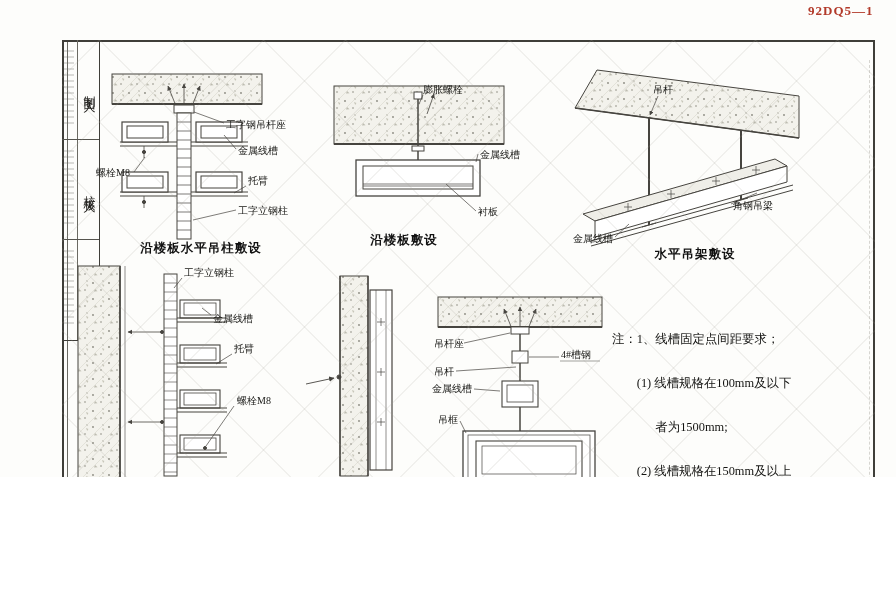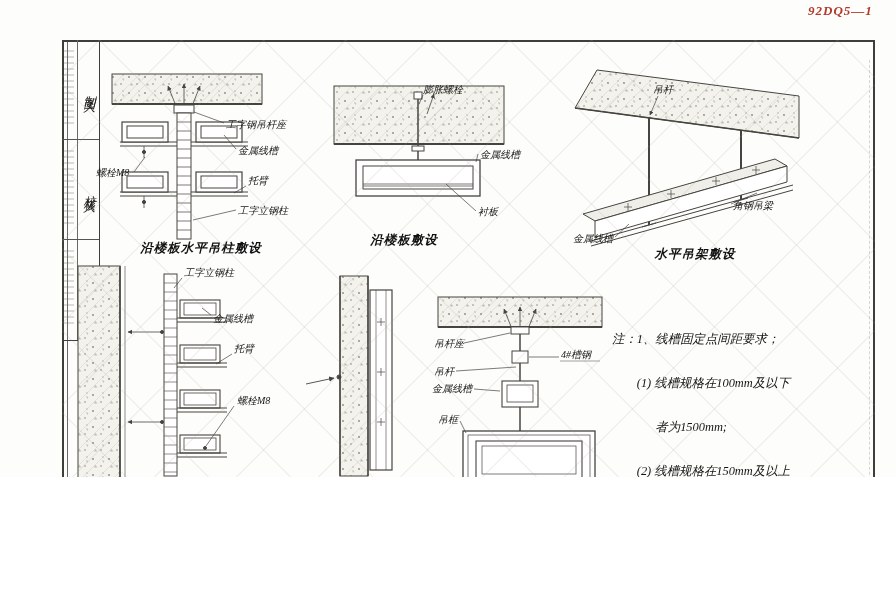--- a/index.html
+++ b/index.html
@@ -1,17 +1,17 @@
 <!DOCTYPE html>
 <html><head>
 <meta charset="utf-8">
 <style>
   html,body{margin:0;padding:0;background:#ffffff;}
   .page{position:relative;width:896px;height:477px;background:#fdfdfb;overflow:hidden;
-        font-family:"Liberation Serif","DejaVu Serif",serif;color:#1a1a18;font-style:italic;}
+        font-family:"Liberation Serif","DejaVu Serif",serif;color:#1a1a18;}
   .frame{position:absolute;left:62px;top:40px;width:813px;height:538px;
          border:2px solid #3f3e39;box-sizing:border-box;}
   .thin-v{position:absolute;width:1px;background:#6b6a63;}
   .hline{position:absolute;height:1.5px;background:#3f3e39;}
   .vline{position:absolute;width:1.5px;background:#3f3e39;}
   .lattice{position:absolute;left:62px;top:40px;width:813px;height:538px;pointer-events:none;z-index:40;
     background:
       repeating-linear-gradient(45deg, rgba(158,155,145,.13) 0 1.5px, transparent 1.5px 58px),
       repeating-linear-gradient(-45deg, rgba(158,155,145,.13) 0 1.5px, transparent 1.5px 58px);}
   .atlas-top{position:absolute;left:808px;top:3px;font-size:13px;font-weight:bold;

